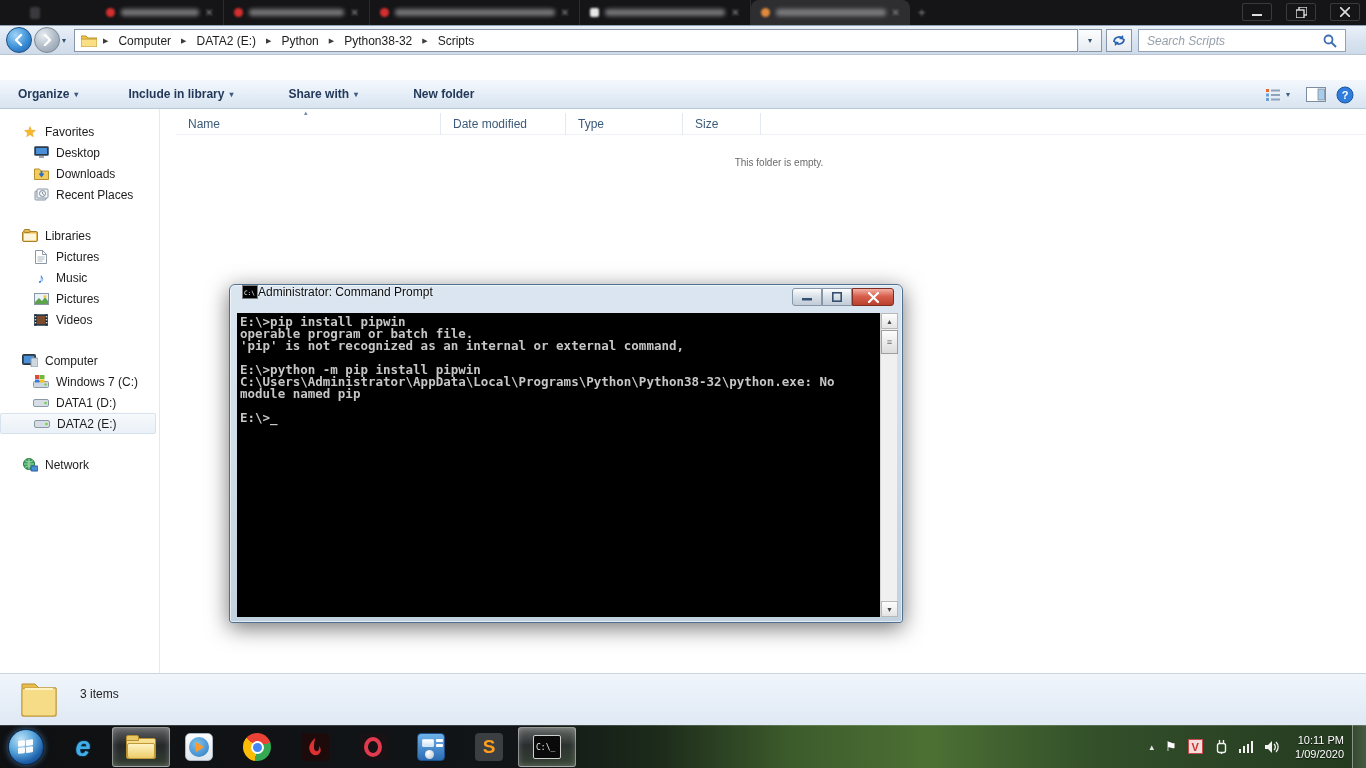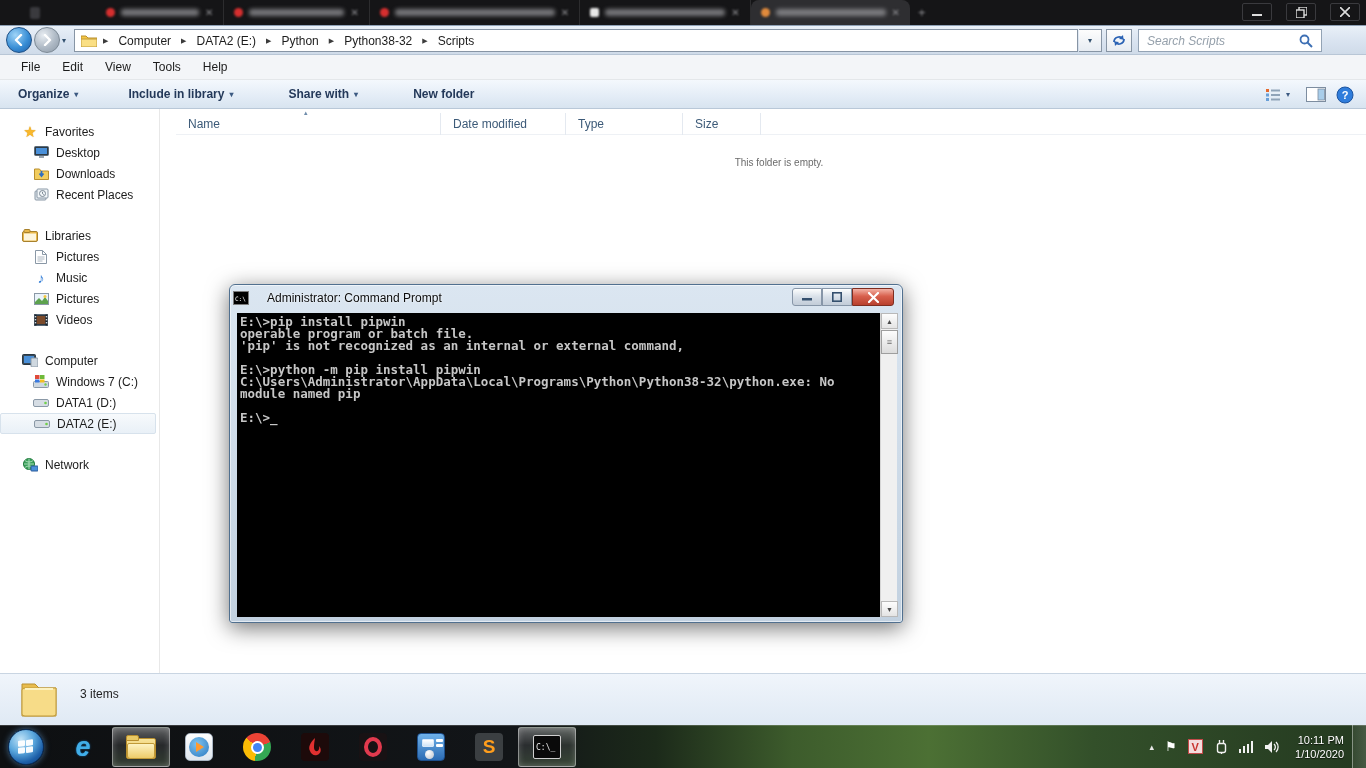--- a/index.html
+++ b/index.html
@@ -32,21 +32,21 @@
   .orb { position:absolute; top:1px; width:26px; height:26px; border-radius:50%; display:flex; align-items:center; justify-content:center; }
   .orb-back { left:6px; background:radial-gradient(circle at 35% 30%, #9fd4f7, #3a8fd6 55%, #1a5ca8); border:1px solid #1c4f86; }
   .orb-fwd { left:34px; background:radial-gradient(circle at 35% 30%, #e8edf2, #aeb9c5 55%, #8b98a6); border:1px solid #7c8995; }
   .orb svg { display:block; }
   .nav-caret { position:absolute; left:62px; top:10px; font-size:8px; color:#31506e; }
   .crumb-field { position:absolute; left:74px; top:3px; width:1004px; height:23px; background:#fff; border:1px solid #8795a5; display:flex; align-items:center; padding:0 6px; gap:4px; }
   .crumb-item { font-size:12px; color:#1d1d1d; padding:0 4px; white-space:nowrap; }
   .crumb-sep { font-size:7px; color:#3c3c3c; padding:0 2px; }
   .crumb-dd { position:absolute; left:1079px; top:3px; width:23px; height:23px; background:linear-gradient(#fdfdfd,#e7ecf2); border:1px solid #8795a5; border-left:none; display:flex; align-items:center; justify-content:center; font-size:8px; color:#31506e; }
   .refresh-btn { position:absolute; left:1106px; top:3px; width:26px; height:23px; background:linear-gradient(#fdfdfd,#e7ecf2); border:1px solid #8795a5; display:flex; align-items:center; justify-content:center; }
-  .search-box { position:absolute; left:1138px; top:3px; width:184px; height:23px; background:#fff; border:1px solid #93a3b5; display:flex; align-items:center; padding:0 8px; }
+  .search-box { position:absolute; left:1138px; top:3px; width:208px; height:23px; background:#fff; border:1px solid #93a3b5; display:flex; align-items:center; padding:0 8px; }
   .search-box span { flex:1; font-size:12px; font-style:italic; color:#95a0ab; }
 
   
   .menu-row { position:absolute; left:0; top:29px; width:1366px; height:25px; background:#f3f5f8; display:flex; align-items:center; padding-left:10px; border-bottom:1px solid #e4e7ea; }
   .menu-item { font-size:12px; color:#1c1c1c; padding:4px 11px; }
 
   
   .toolbar-row { position:absolute; left:0; top:54px; width:1366px; height:29px;
     background:linear-gradient(#f4f8fd,#e3ecf6 60%, #d8e4f0); border-bottom:1px solid #b9c8d8; display:flex; align-items:center; }
   .tb-btn { display:flex; align-items:center; gap:5px; font-size:12px; color:#24395a; padding:5px 10px; margin-left:8px; border-radius:3px;font-weight:bold; }
@@ -73,21 +73,21 @@
 
   
   .details-pane { position:absolute; left:0; top:647px; width:1366px; height:53px; background:linear-gradient(#f0f5fb,#dfe9f4); border-top:1px solid #c9d5e2; }
   .bigfolder { position:absolute; left:16px; top:4px; }
   .items-count { position:absolute; left:80px; top:13px; font-size:12px; color:#1e1e1e; }
 
   
   .cmd-window { position:absolute; left:229px; top:284px; width:674px; height:339px;
     background:linear-gradient(#dbe6f1,#c2d1e0); border:1px solid #51708f; border-radius:6px 6px 3px 3px;
     box-shadow:0 5px 22px rgba(0,0,0,.55), inset 0 0 0 1px rgba(255,255,255,.55); }
-  .cmd-titlebar { position:absolute; left:0; top:0; width:100%; height:26px; display:flex; align-items:center; padding-left:3px; gap:18px; }
+  .cmd-titlebar { position:absolute; left:0; top:0; width:100%; height:26px; display:flex; padding-left:12px; gap:0; }
   .cmd-ico { width:16px; height:14px; background:#000; border:1px solid #7c7c7c; color:#fff; font-family:"DejaVu Sans Mono",monospace; font-size:6px; display:flex; align-items:center; padding-left:1px; }
   .cmd-title { font-size:12px; color:#0c0c0c; text-shadow:0 0 3px #fff; }
   .cmd-btns { position:absolute; right:8px; top:3px; display:flex; }
   .cmd-btn { width:30px; height:18px; display:flex; align-items:center; justify-content:center;
     background:linear-gradient(#fdfefe,#d7dfe8 50%, #c2ccd8); border:1px solid #8796a8; }
   .cmd-btn:first-child { border-radius:3px 0 0 3px; }
   .cmd-btn-close { width:42px; background:linear-gradient(#f3b2a5,#d8604d 45%, #b8402e); border:1px solid #7e2d20; border-radius:0 3px 3px 0; }
   .console { position:absolute; left:7px; top:28px; width:643px; height:304px; background:#000; overflow:hidden; padding:3px 0 0 3px; }
   .cline { height:12px; font-family:"DejaVu Sans Mono",monospace; font-weight:bold; font-size:12.5px; line-height:12px; color:#c6c6c6; white-space:pre; }
   .cscroll { position:absolute; left:650px; top:28px; width:17px; height:304px; background:#f0f0f0; border-left:1px solid #d5d5d5; }
@@ -238,27 +238,20 @@
       </div>
       <div class="search-box">
         <span>Search Scripts</span>
         <svg width="14" height="14">
             <circle cx="5.5" cy="5.5" r="4" fill="none" stroke="#3d6fb4" stroke-width="1.8"></circle>
             <path d="M8.5 8.5 L13 13" stroke="#3d6fb4" stroke-width="2"></path>
           </svg>
       </div>
     </div>
 
-    <div class="menu-row">
-      <span class="menu-item">File</span>
-      <span class="menu-item">Edit</span>
-      <span class="menu-item">View</span>
-      <span class="menu-item">Tools</span>
-      <span class="menu-item">Help</span>
-    </div>
 
     <div class="toolbar-row">
       <div class="tb-btn">
         <span>Organize</span>
         <span class="tb-caret">▾</span>
       </div>
       <div class="tb-btn" style="margin-left:30px">
         <span>Include in library</span>
         <span class="tb-caret">▾</span>
       </div>
@@ -605,19 +598,19 @@
           <i style="height:12px"></i>
         </span>
       <span class="tray-ico">
         <svg width="16" height="14">
             <path d="M1 5 h3 l4 -4 v12 l-4 -4 h-3 z" fill="#f2f2f2"></path>
             <path d="M10 4 a4 4 0 0 1 0 6 M12 2 a7 7 0 0 1 0 10" fill="none" stroke="#f2f2f2" stroke-width="1.3"></path>
           </svg>
       </span>
       <div class="clock">
         <div>10:11 PM</div>
-        <div>1/10/2020</div>
+        <div>1/09/2020</div>
       </div>
     </div>
     <div class="show-desktop"></div>
   </div>
 
 </div>
 
 </body></html>

